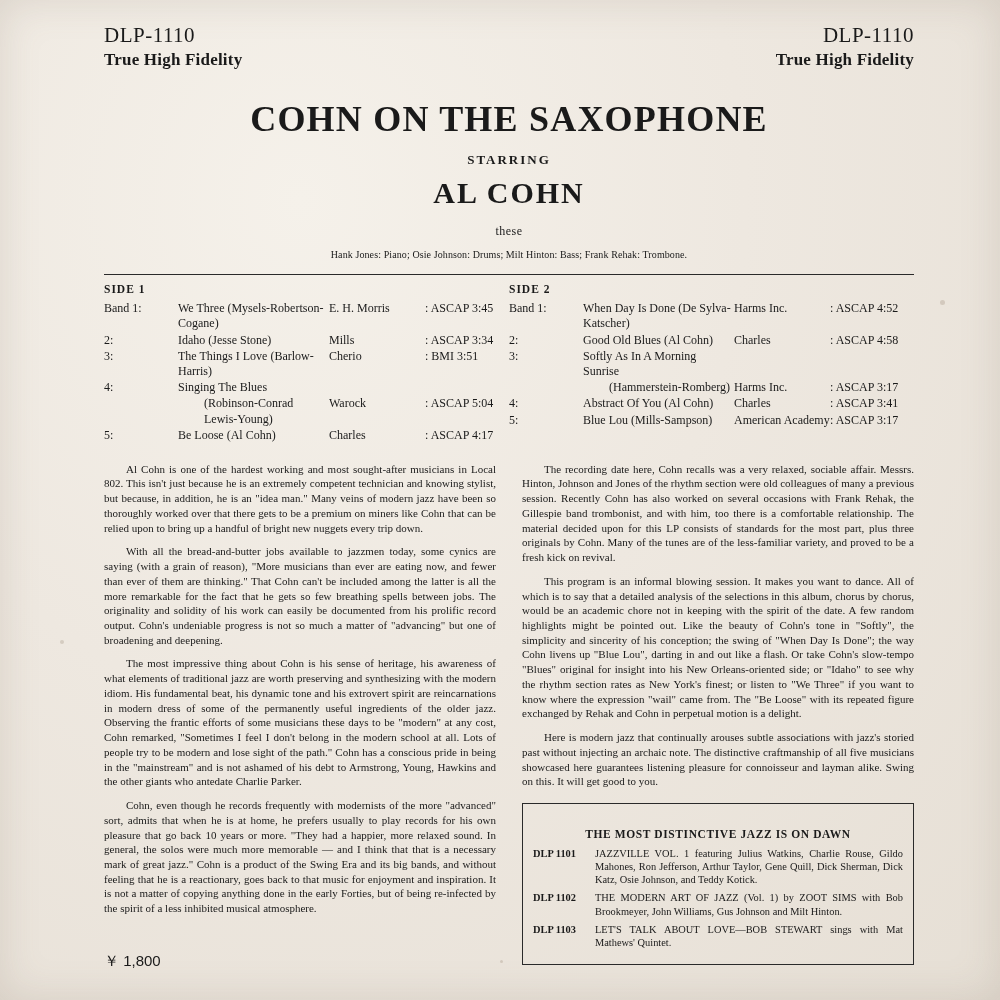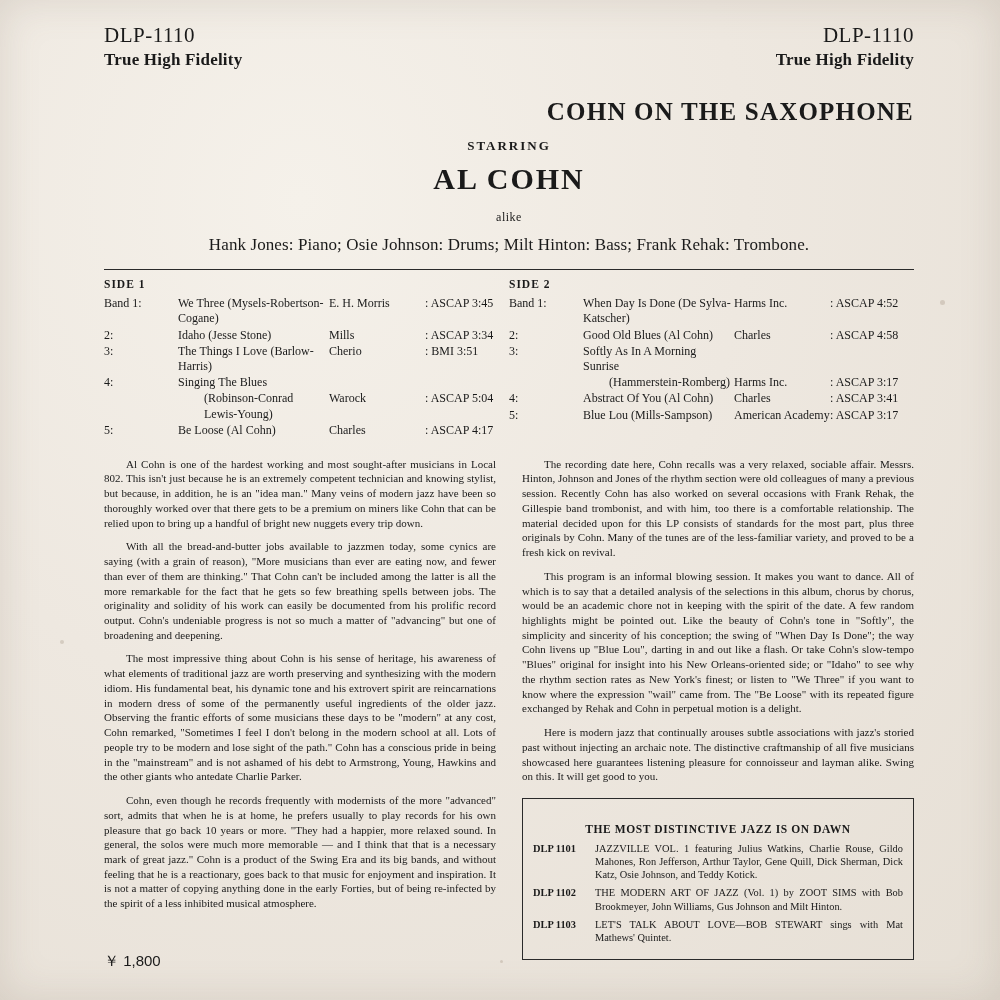--- a/index.html
+++ b/index.html
@@ -26,31 +26,31 @@
     left:104px;top:22px;width:810px;
   }
   
   .hdr{display:flex;justify-content:space-between;align-items:flex-start;}
   .hdr .cat{font-weight:normal;font-size:21px;letter-spacing:0.5px;line-height:1.32;}
   .hdr .fid{font-weight:bold;font-size:17px;letter-spacing:0.2px;}
   .hdr-left{text-align:left;}
   .hdr-right{text-align:right;}
 
   .title{
-    text-align:right;font-size:25px;font-weight:bold;letter-spacing:1.2px;
+    text-align:center;font-size:36px;font-weight:bold;letter-spacing:1.2px;
     margin-top:28px;
   }
   .starring{
     text-align:center;font-size:13px;font-weight:bold;letter-spacing:2px;margin-top:12px;
   }
   .artist{
     text-align:center;font-size:30px;font-weight:bold;letter-spacing:2px;margin-top:8px;
   }
   .with{text-align:center;font-size:12px;margin-top:14px;letter-spacing:0.5px;}
-  .sidemen{text-align:center;font-size:17px;margin-top:10px;letter-spacing:0.1px;}
+  .sidemen{text-align:center;font-size:10px;margin-top:10px;letter-spacing:0.1px;}
 
   .rule{border:0;border-top:1px solid #2a2a2a;margin:14px 0 8px 0;}
 
   .tracks{display:flex;gap:0px;font-size:12px;}
   .side{width:50%;}
   .side-hd{font-weight:bold;font-size:11.5px;letter-spacing:1px;margin-bottom:6px;}
   table.tr{width:100%;border-collapse:collapse;}
   table.tr td{vertical-align:top;padding:0.4px 0;font-size:12px;line-height:1.28;}
   td.num{width:74px;white-space:nowrap;}
   td.nm{}
@@ -99,21 +99,21 @@
       </div>
       <div class="hdr-right">
         <div class="cat">DLP-1110</div>
         <div class="fid">True High Fidelity</div>
       </div>
     </div>
 
     <div class="title">COHN ON THE SAXOPHONE</div>
     <div class="starring">STARRING</div>
     <div class="artist">AL COHN</div>
-    <div class="with">alike</div>
+    <div class="with">these</div>
     <div class="sidemen">Hank Jones: Piano; Osie Johnson: Drums; Milt Hinton: Bass; Frank Rehak: Trombone.</div>
 
     <hr class="rule">
 
     <div class="tracks">
       <div class="side">
         <div class="side-hd">SIDE 1</div>
         <table class="tr">
           <tbody>
               <tr>

